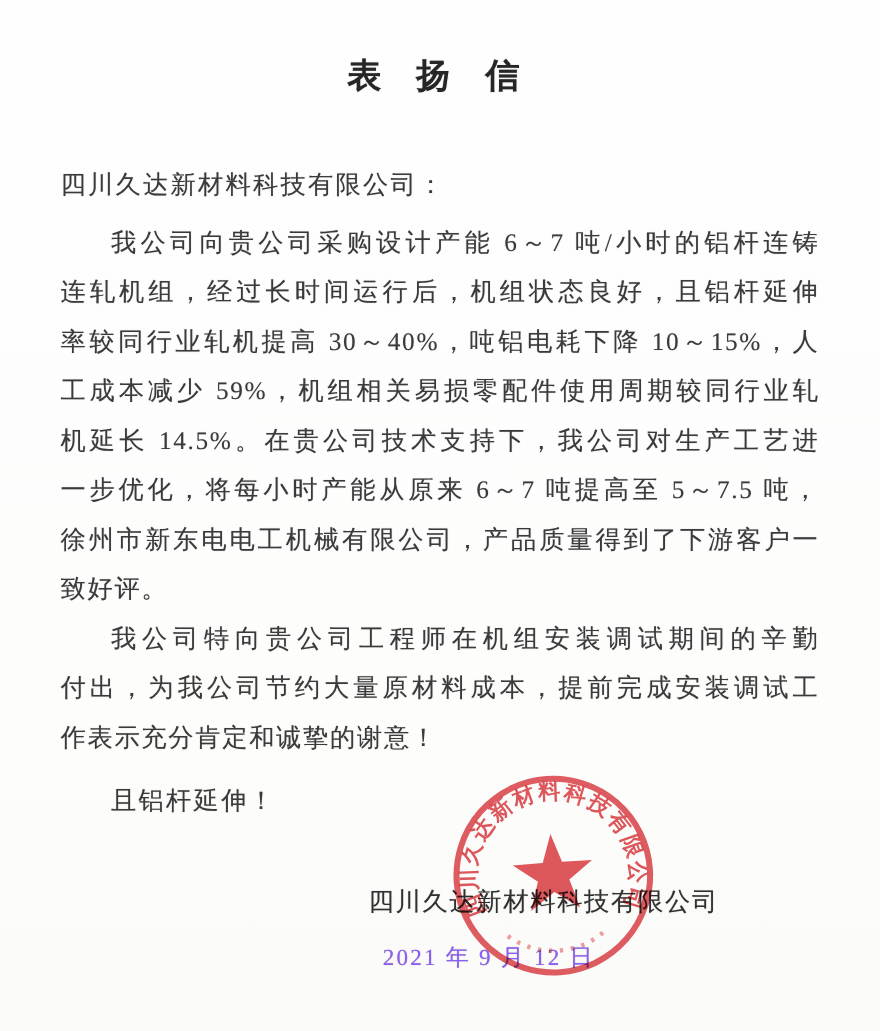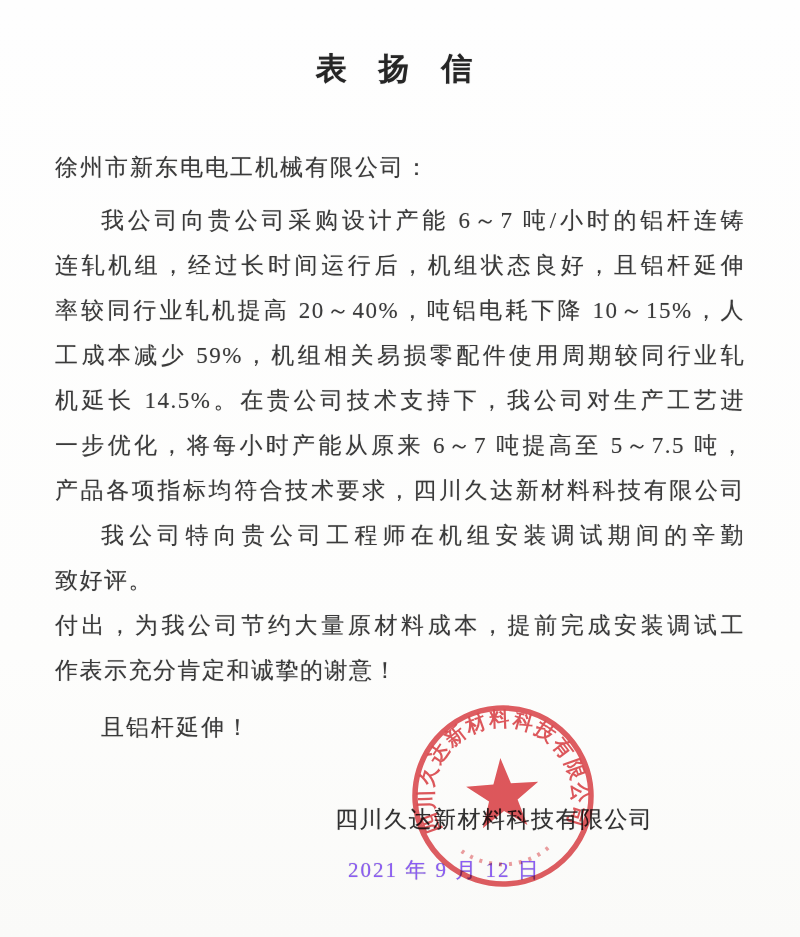--- a/index.html
+++ b/index.html
@@ -80,32 +80,32 @@
     pointer-events: none;
   }
 </style>
 </head>
 <body>
 
 <div class="page">
 
   <div class="title">表 扬 信</div>
 
-  <div class="salutation">徐州市新东电电工机械有限公司：</div>
+  <div class="salutation">四川久达新材料科技有限公司：</div>
 
   <div class="body-text">
     <div class="line indent">我公司向贵公司采购设计产能 6～7 吨/小时的铝杆连铸</div>
     <div class="line">连轧机组，经过长时间运行后，机组状态良好，且铝杆延伸</div>
-    <div class="line">率较同行业轧机提高 20～40%，吨铝电耗下降 10～15%，人</div>
+    <div class="line">率较同行业轧机提高 30～40%，吨铝电耗下降 10～15%，人</div>
     <div class="line">工成本减少 59%，机组相关易损零配件使用周期较同行业轧</div>
     <div class="line">机延长 14.5%。在贵公司技术支持下，我公司对生产工艺进</div>
     <div class="line">一步优化，将每小时产能从原来 6～7 吨提高至 5～7.5 吨，</div>
-    <div class="line">产品各项指标均符合技术要求，四川久达新材料科技有限公司</div>
+    <div class="line">徐州市新东电电工机械有限公司，产品质量得到了下游客户一</div>
+    <div class="line last">致好评。</div>
     <div class="line indent">我公司特向贵公司工程师在机组安装调试期间的辛勤</div>
-    <div class="line last">致好评。</div>
     <div class="line">付出，为我公司节约大量原材料成本，提前完成安装调试工</div>
     <div class="line last">作表示充分肯定和诚挚的谢意！</div>
   </div>
 
   <div class="closing">且铝杆延伸！</div>
 
   <div class="signature">四川久达新材料科技有限公司</div>
 
   <div class="date">2021 年 9 月 12 日</div>
 

